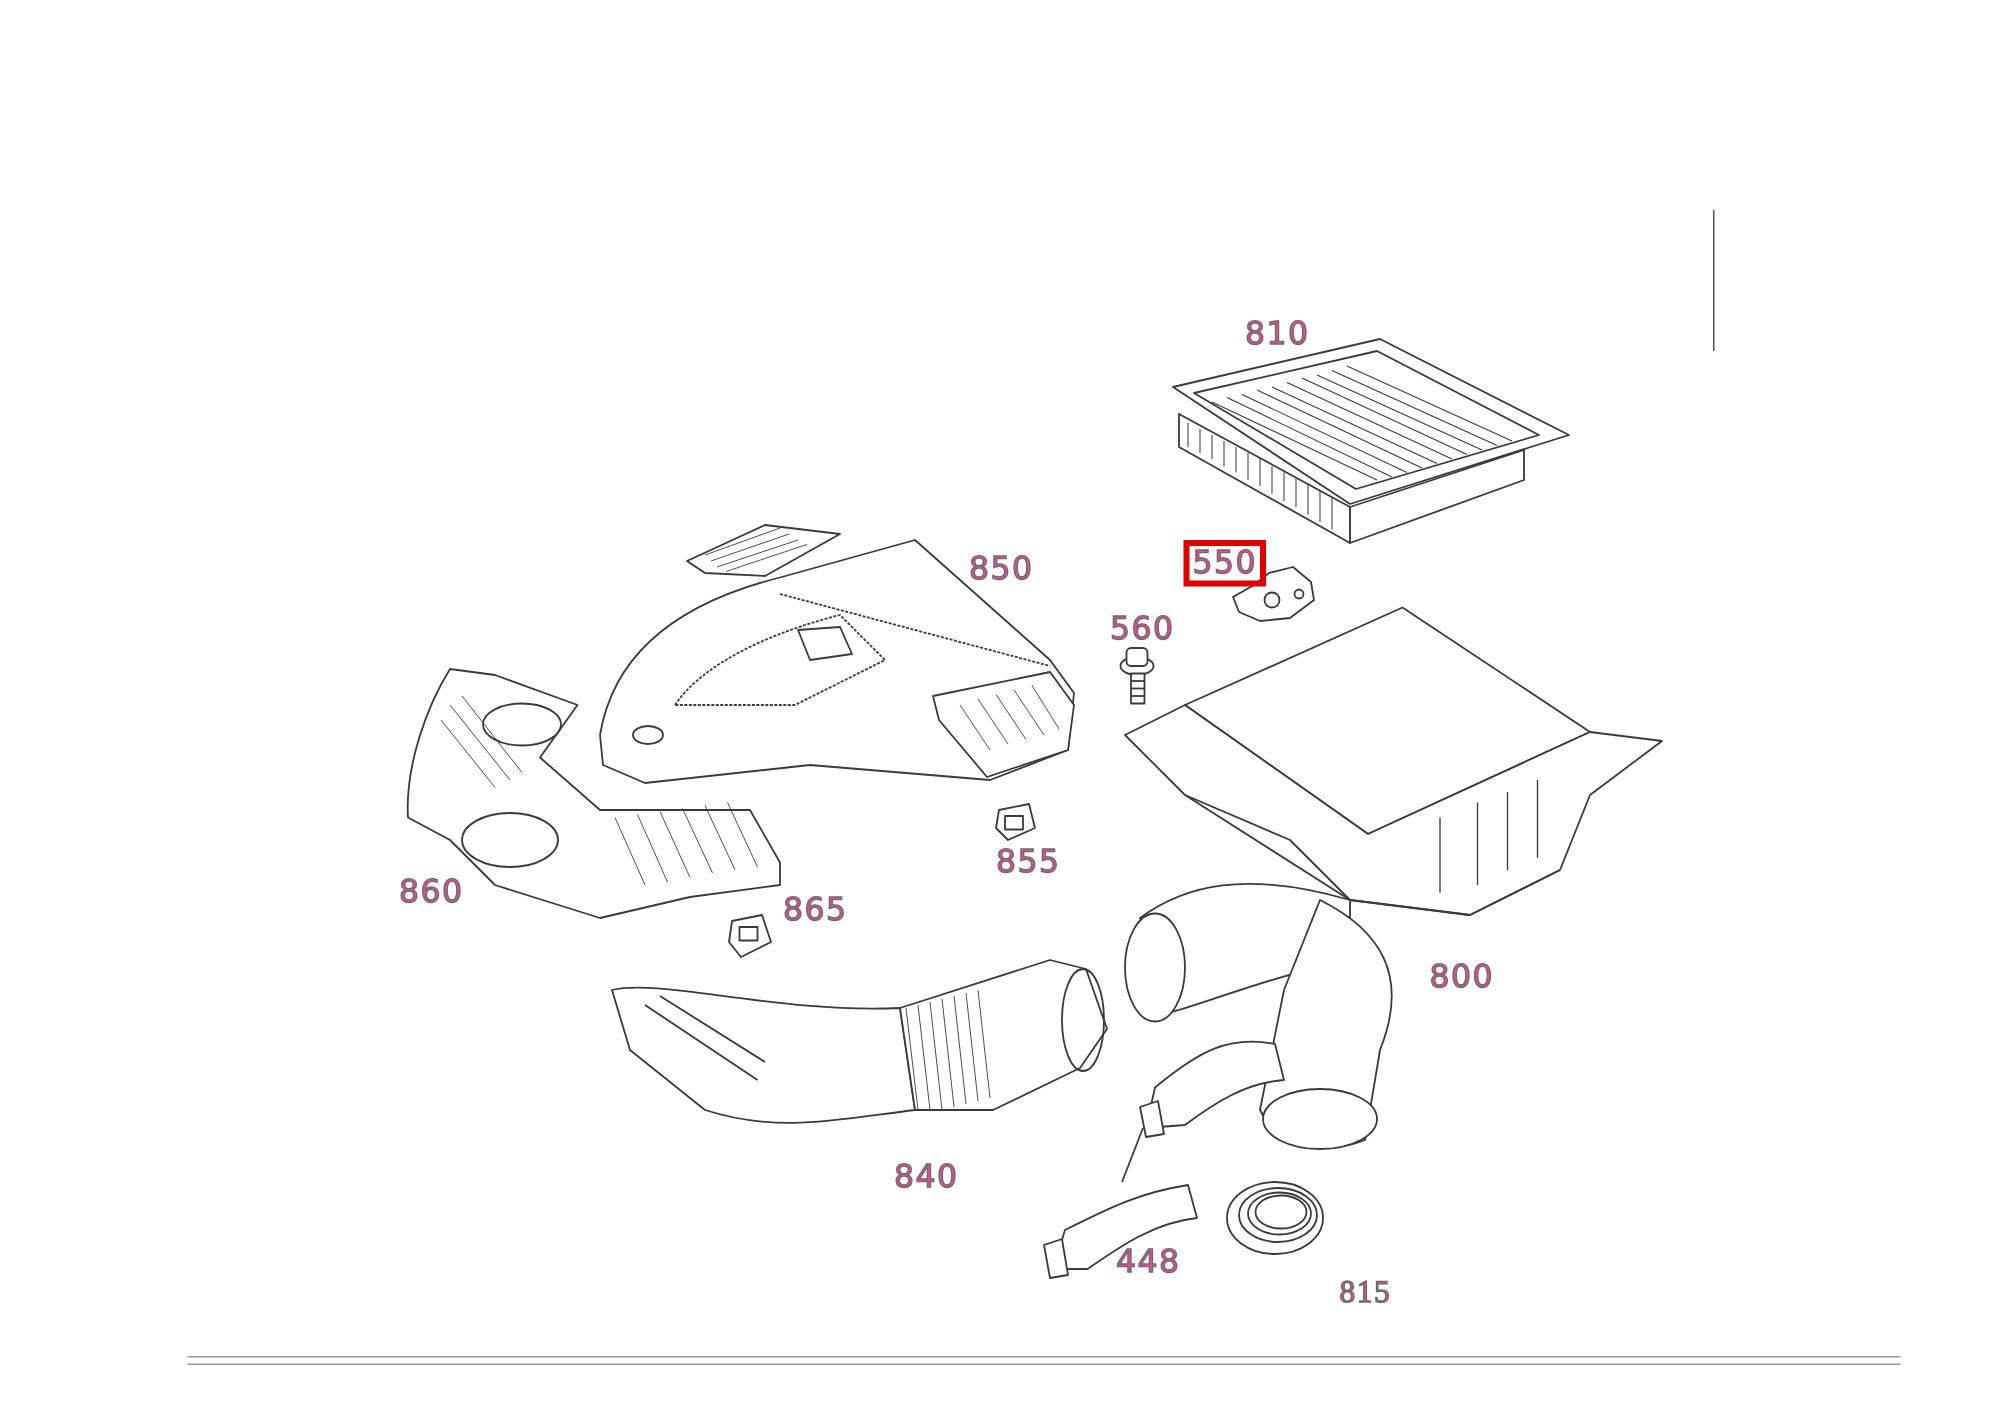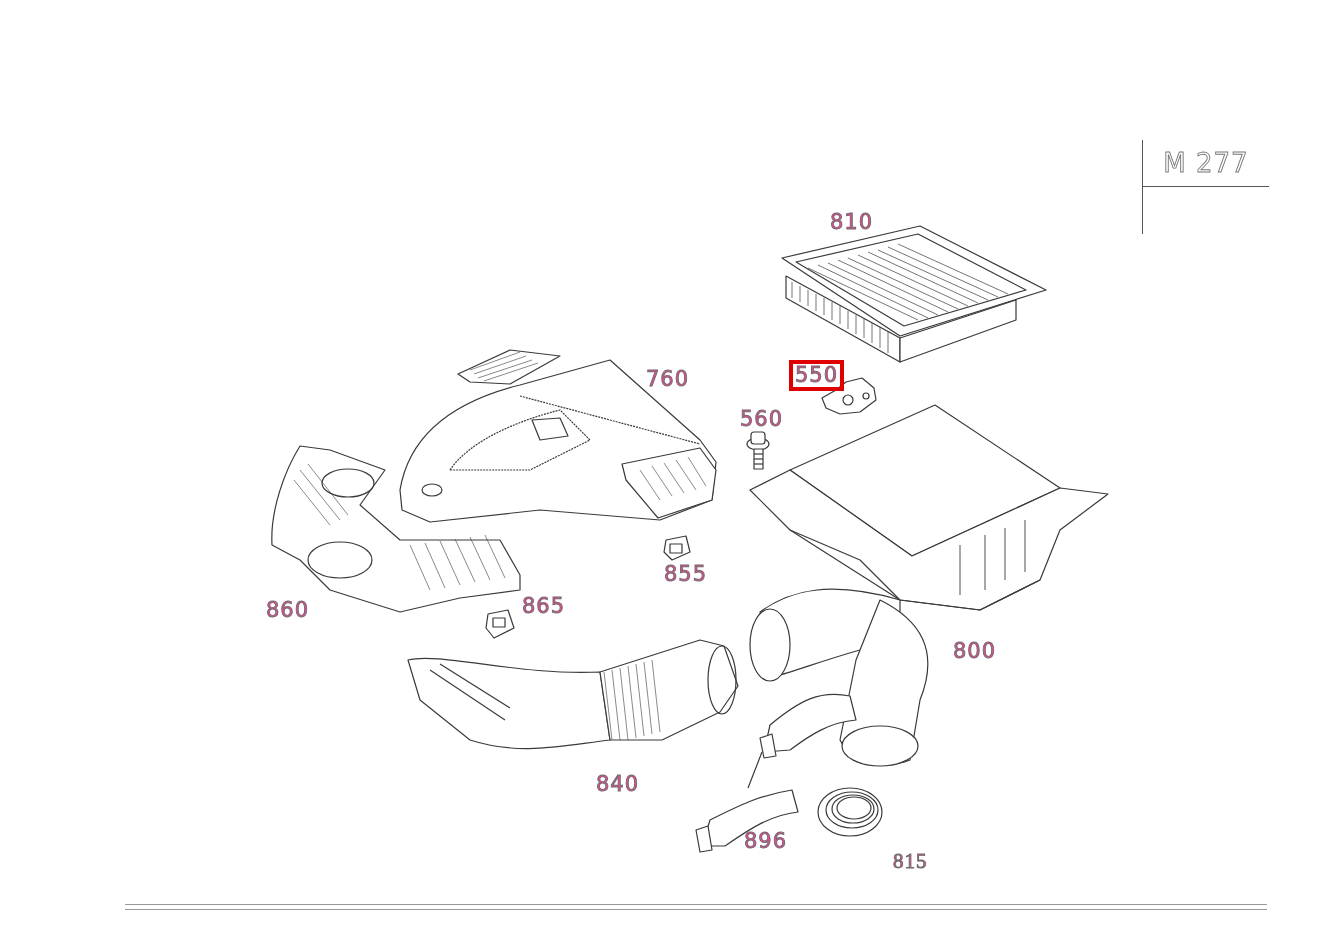--- a/index.html
+++ b/index.html
@@ -168,26 +168,25 @@
     <ellipse cx="850" cy="812" rx="32" ry="24" fill="#fff"></ellipse>
     <ellipse cx="852" cy="810" rx="26" ry="18"></ellipse>
     <ellipse cx="853" cy="809" rx="21" ry="14"></ellipse>
     <ellipse cx="854" cy="808" rx="17" ry="11"></ellipse>
   </g>
 </svg>
 
 <span class="label" style="left:828px;top:211px;">810</span>
 <span class="label selected" style="left:793px;top:364px;">550</span>
 <span class="label" style="left:738px;top:408px;">560</span>
-<span class="label" style="left:644px;top:368px;">760</span>
+<span class="label" style="left:644px;top:368px;">850</span>
 <span class="label" style="left:662px;top:563px;">855</span>
-<span class="label" style="left:264px;top:599px;">860</span>
+<span class="label" style="left:264px;top:583px;">860</span>
 <span class="label" style="left:520px;top:595px;">865</span>
 <span class="label" style="left:951px;top:640px;">800</span>
 <span class="label" style="left:594px;top:773px;">840</span>
-<span class="label" style="left:742px;top:830px;">896</span>
+<span class="label" style="left:742px;top:830px;">448</span>
 <span class="label" style="left:891px;top:850px;font-family:Liberation Serif, serif;">815</span>
 
 <div class="model-box">
-  <div class="model-row">M 277</div>
 </div>
 
 <div class="footer-rule"></div>
 
 </body></html>

